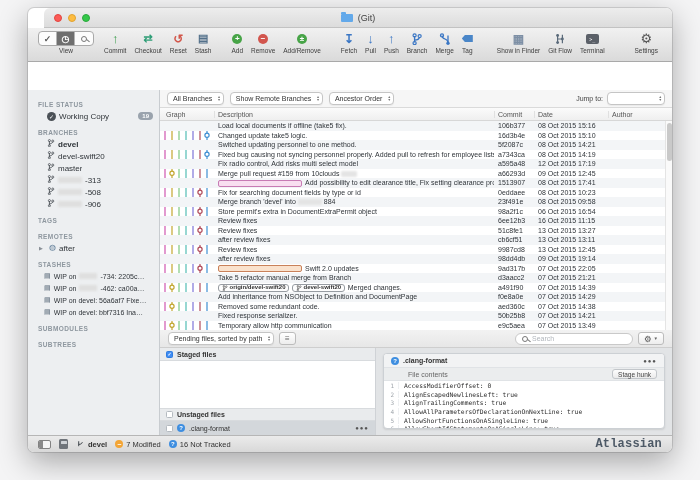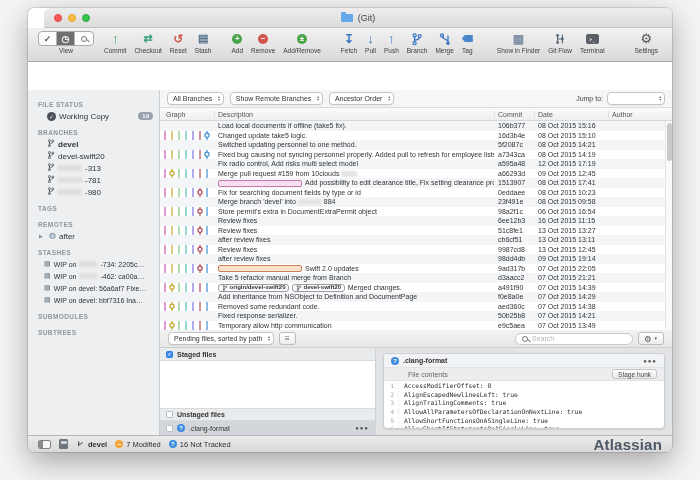--- a/index.html
+++ b/index.html
@@ -163,21 +163,21 @@
   
   .statusbar { position:absolute; left:0; right:0; bottom:0; height:17px;
                background:linear-gradient(#ebebeb,#d8d8d8); border-top:1px solid #b6b6b6;
                border-radius:0 0 6px 6px; display:flex; align-items:center; gap:8px; padding:0 10px;
                font-size:7.5px; color:#333; }
   .sb-window-ic { width:13px; height:9px; border:1px solid #828282; border-radius:2px; position:relative; background:#f5f5f5; }
   .sb-window-ic::before { content:""; position:absolute; left:0; top:0; bottom:0; width:4px; background:#8a8a8a; border-radius:1px 0 0 1px; }
   .sb-drive-ic { width:9px; height:10px; background:#6f747a; border-radius:1.5px; position:relative; }
   .sb-drive-ic::after { content:""; position:absolute; left:1.5px; right:1.5px; top:2px; height:3px; background:#cfd3d7; border-radius:.5px; }
   .sb-group { display:flex; align-items:center; gap:3px; }
-  .brand { margin-left:auto; font-size:15px; font-weight:bold; color:#4d5966; letter-spacing:.2px; }
+  .brand { margin-left:auto; font-size:12px; font-weight:bold; color:#4d5966; letter-spacing:.2px;font-family:Liberation Mono, monospace; }
 </style>
 </head>
 <body>
 
 <div class="window">
 
   <div class="titlebar">
     <span class="tl red"></span>
     <span class="tl yellow"></span>
     <span class="tl green"></span>
@@ -349,42 +349,51 @@
             </svg></span>
           <span class="s-label">devel-swift20</span>
         </div>
         <div class="side-item">
           <span><svg width="8" height="8" viewBox="0 0 10 10">
               <path d="M3 2.5 V8 M3 6 C5.5 6 6.8 5 7 3.5" fill="none" stroke="#4b5157" stroke-width="1.1"></path>
               <circle cx="3" cy="2" r="1.3" fill="none" stroke="#4b5157" stroke-width="1"></circle>
               <circle cx="7.2" cy="2.6" r="1.3" fill="none" stroke="#4b5157" stroke-width="1"></circle>
               <circle cx="3" cy="8.4" r="1.3" fill="none" stroke="#4b5157" stroke-width="1"></circle>
             </svg></span>
-          <span class="redact-sm"></span>
-          <span class="s-label">-313</span>
+          <span class="s-label">master</span>
         </div>
         <div class="side-item">
           <span><svg width="8" height="8" viewBox="0 0 10 10">
               <path d="M3 2.5 V8 M3 6 C5.5 6 6.8 5 7 3.5" fill="none" stroke="#4b5157" stroke-width="1.1"></path>
               <circle cx="3" cy="2" r="1.3" fill="none" stroke="#4b5157" stroke-width="1"></circle>
               <circle cx="7.2" cy="2.6" r="1.3" fill="none" stroke="#4b5157" stroke-width="1"></circle>
               <circle cx="3" cy="8.4" r="1.3" fill="none" stroke="#4b5157" stroke-width="1"></circle>
             </svg></span>
           <span class="redact-sm"></span>
-          <span class="s-label">-781</span>
+          <span class="s-label">-313</span>
         </div>
         <div class="side-item">
           <span><svg width="8" height="8" viewBox="0 0 10 10">
               <path d="M3 2.5 V8 M3 6 C5.5 6 6.8 5 7 3.5" fill="none" stroke="#4b5157" stroke-width="1.1"></path>
               <circle cx="3" cy="2" r="1.3" fill="none" stroke="#4b5157" stroke-width="1"></circle>
               <circle cx="7.2" cy="2.6" r="1.3" fill="none" stroke="#4b5157" stroke-width="1"></circle>
               <circle cx="3" cy="8.4" r="1.3" fill="none" stroke="#4b5157" stroke-width="1"></circle>
             </svg></span>
           <span class="redact-sm"></span>
-          <span class="s-label">-980</span>
+          <span class="s-label">-508</span>
+        </div>
+        <div class="side-item">
+          <span><svg width="8" height="8" viewBox="0 0 10 10">
+              <path d="M3 2.5 V8 M3 6 C5.5 6 6.8 5 7 3.5" fill="none" stroke="#4b5157" stroke-width="1.1"></path>
+              <circle cx="3" cy="2" r="1.3" fill="none" stroke="#4b5157" stroke-width="1"></circle>
+              <circle cx="7.2" cy="2.6" r="1.3" fill="none" stroke="#4b5157" stroke-width="1"></circle>
+              <circle cx="3" cy="8.4" r="1.3" fill="none" stroke="#4b5157" stroke-width="1"></circle>
+            </svg></span>
+          <span class="redact-sm"></span>
+          <span class="s-label">-906</span>
         </div>
         <div class="sec-title">TAGS</div>
         <div class="sec-title">REMOTES</div>
         <div class="side-item">
           <span class="disc">▶</span>
           <span class="globe">◍</span>
           <span class="s-label">after</span>
         </div>
         <div class="sec-title">STASHES</div>
         <div class="side-item stash-item">

